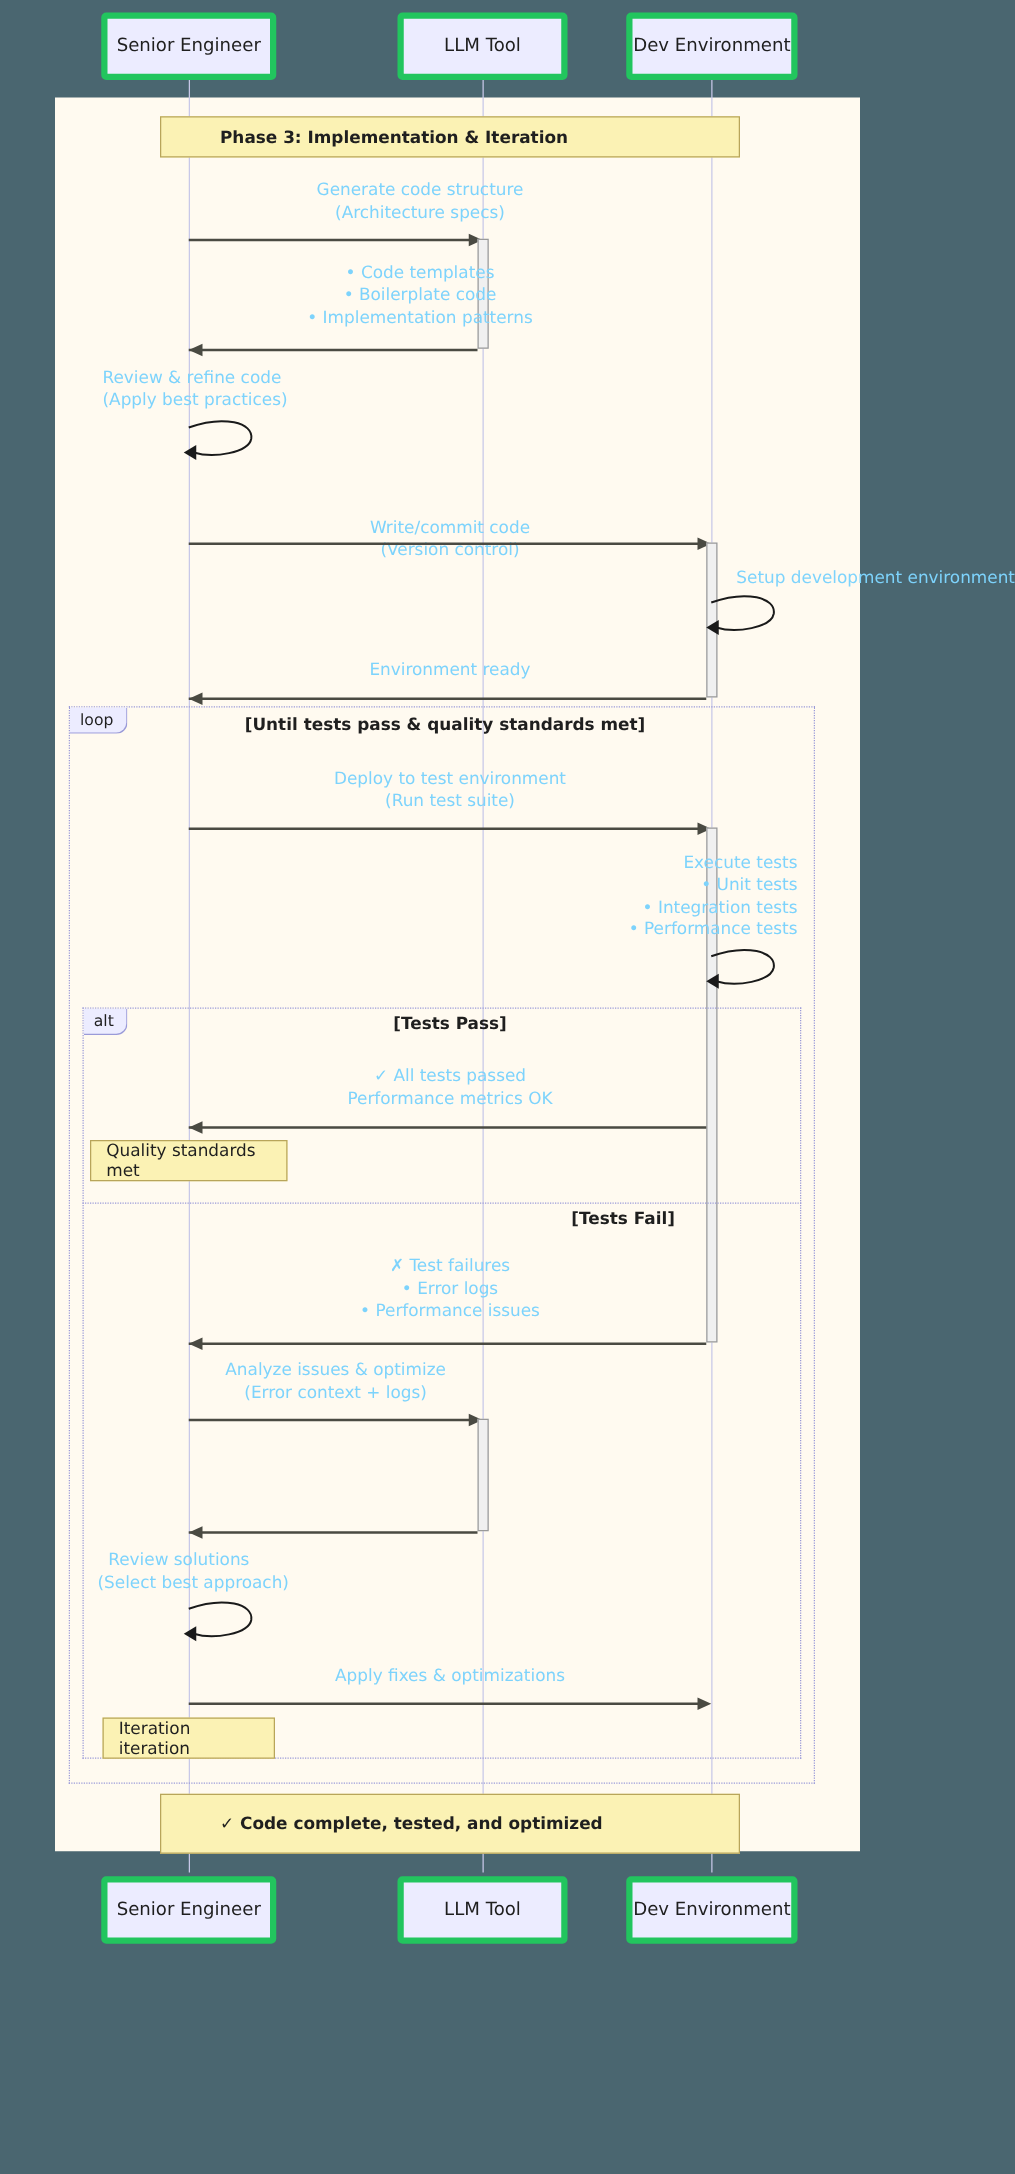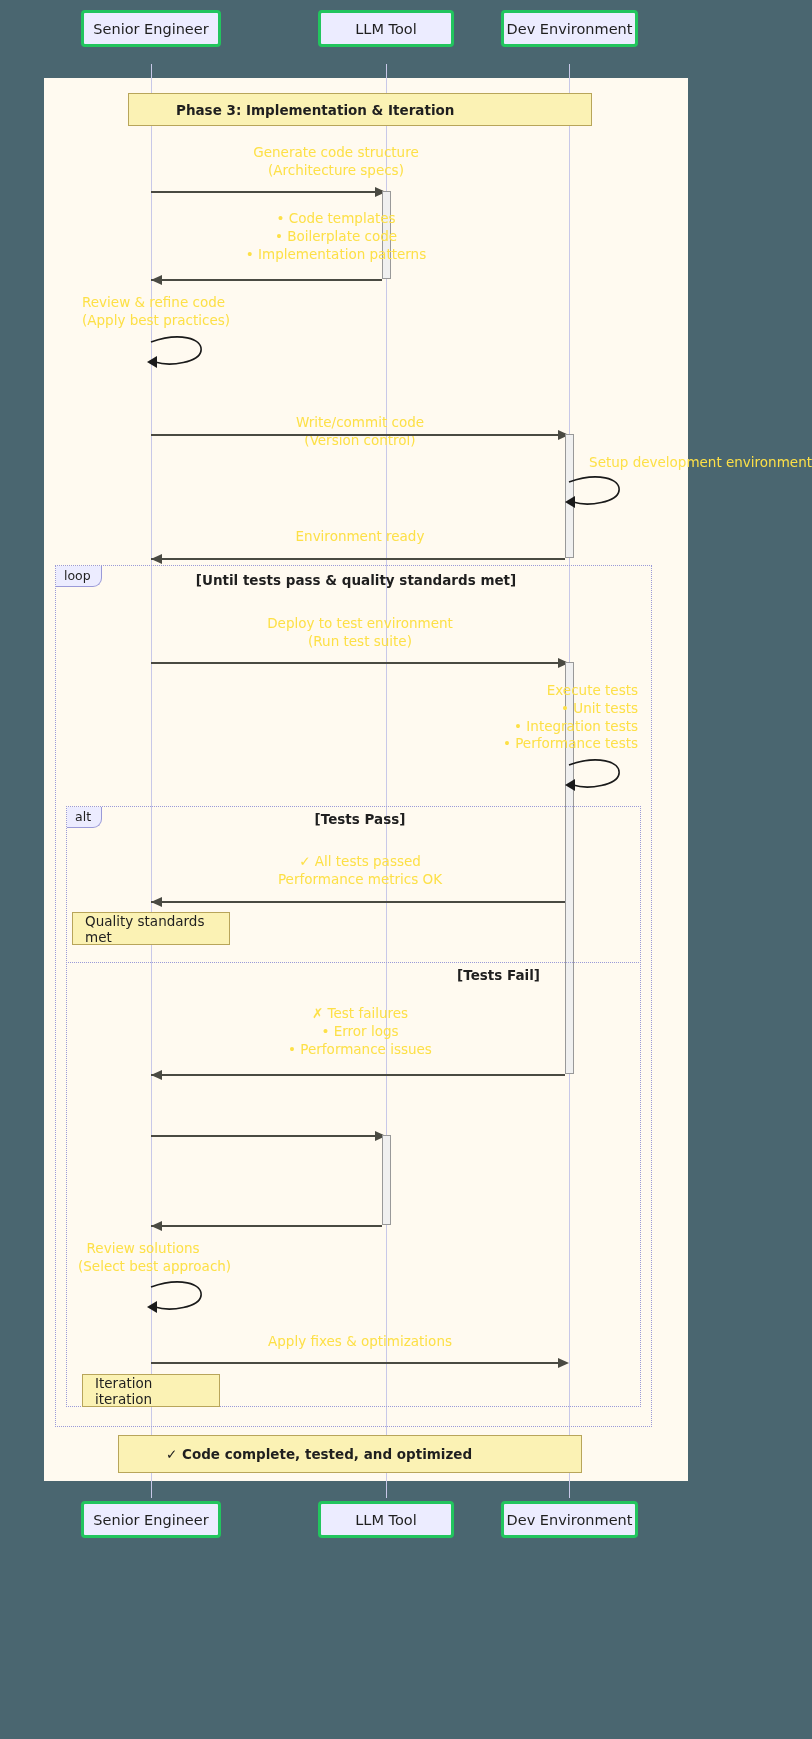--- a/index.html
+++ b/index.html
@@ -8,23 +8,23 @@
     background:#4a6670;
     font-family:"DejaVu Sans","Liberation Sans",sans-serif;
     overflow:hidden;
   }
   #stage{position:relative;width:812px;height:1739px;}
 
   
   .actor-box{
     position:absolute;
     background:#ececff;
-    border:3px solid #22c55e;
+    border:5px solid #22c55e;
     border-radius:4px;
-    height:37px;
+    height:54px;
     display:flex;align-items:center;justify-content:center;
     font-size:14.5px;color:#1f1f1f;
     box-sizing:border-box;
     text-align:center;
   }
 
   
   .diagram-bg{
     position:absolute;
     background:#fffaf0;
@@ -97,21 +97,21 @@
     position:absolute;
     width:0;height:0;
     border-top:5px solid transparent;
     border-bottom:5px solid transparent;
   }
   .arrow-r{border-left:11px solid #4a4a42;}
   .arrow-l{border-right:11px solid #4a4a42;}
 
   .msg-label{
     position:absolute;
-    font-size:13.5px;color:#fde047;
+    font-size:13.5px;color:#7dd3fc;
     text-align:center;
     line-height:1.32;
     white-space:pre;
   }
   .msg-label.left{text-align:left;}
   .msg-label.right{text-align:right;}
 
   
   .selfloop{position:absolute;}
 </style>
@@ -228,20 +228,22 @@
   <div class="fragment-cond" style="left:180px;top:967px;width:360px;text-align:right;">
     <span>[Tests Fail]</span>
   </div>
 
   <div class="msg-label" style="left:155px;top:1005px;width:410px;">✗ Test failures
 • Error logs
 • Performance issues</div>
   <div class="msg-line" style="left:151px;top:1074px;width:414px;"></div>
   <div class="arrow-l" style="left:151px;top:1070px;"></div>
 
+  <div class="msg-label" style="left:131px;top:1088px;width:275px;">Analyze issues &amp; optimize
+(Error context + logs)</div>
   <div class="msg-line" style="left:151px;top:1135px;width:225px;"></div>
   <div class="arrow-r" style="left:375px;top:1131px;"></div>
 
   <div class="activation" style="left:382px;top:1135px;height:90px;"></div>
 
   <div class="msg-line" style="left:151px;top:1225px;width:231px;"></div>
   <div class="arrow-l" style="left:151px;top:1221px;"></div>
 
   <div class="msg-label left" style="left:78px;top:1240px;width:300px;">  Review solutions
 (Select best approach)</div>
@@ -253,21 +255,21 @@
   </div>
 
   <div class="msg-label" style="left:155px;top:1333px;width:410px;">Apply fixes &amp; optimizations</div>
   <div class="msg-line" style="left:151px;top:1362px;width:408px;"></div>
   <div class="arrow-r" style="left:558px;top:1358px;"></div>
 
   <div class="note" style="left:82px;top:1374px;width:138px;height:33px;">
     <span>Iteration iteration</span>
   </div>
 
-  <div class="note center" style="left:118px;top:1435px;width:464px;height:38px;font-weight:600;">
+  <div class="note center" style="left:128px;top:1435px;width:464px;height:48px;font-weight:600;">
     <span>✓ Code complete, tested, and optimized</span>
   </div>
 
   <div class="actor-box" style="left:81px;top:1501px;width:140px;">
     <span>Senior Engineer</span>
   </div>
   <div class="actor-box" style="left:318px;top:1501px;width:136px;">
     <span>LLM Tool</span>
   </div>
   <div class="actor-box" style="left:501px;top:1501px;width:137px;">

